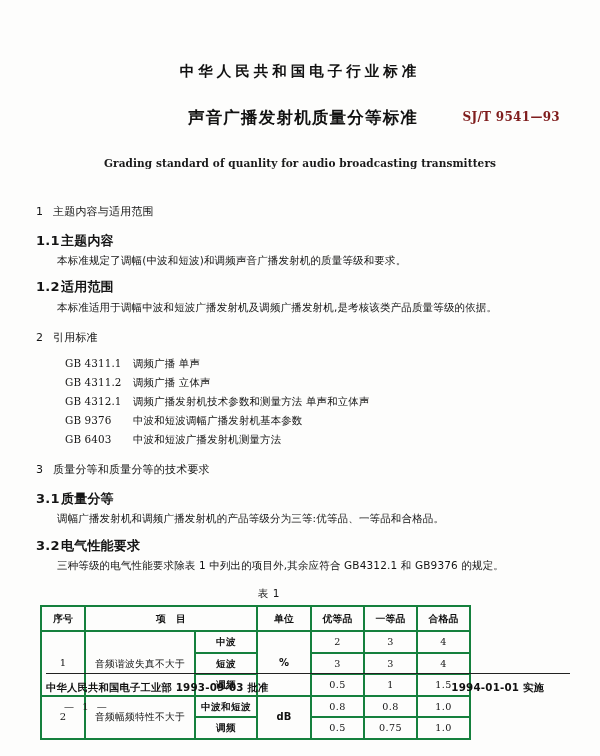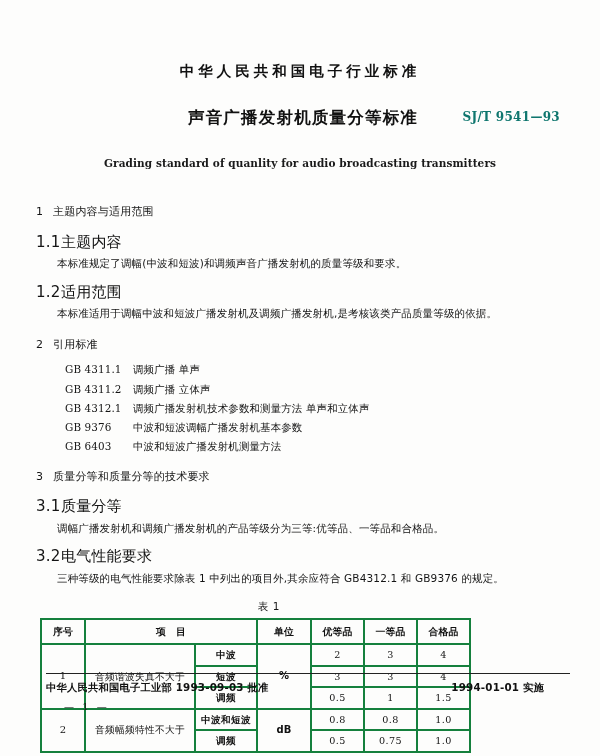--- a/index.html
+++ b/index.html
@@ -50,21 +50,21 @@
     padding-left: 6px;
   }
   .std-number {
     position: absolute;
     right: 40px;
     top: 3px;
     font-family: "DejaVu Serif", "Liberation Serif", serif;
     font-size: 12px;
     font-weight: bold;
     letter-spacing: 0.3px;
-    color: #0f766e;
+    color: #7f1d1d;
   }
   .doc-subtitle-en {
     margin-top: 24px;
     font-family: "DejaVu Serif", "Liberation Serif", serif;
     font-size: 10.5px;
     font-weight: bold;
     letter-spacing: 0.1px;
     color: #1a1a1a;
   }
 
@@ -77,22 +77,22 @@
     color: #141414;
   }
   .sec-h1 {
     font-size: 11px;
     font-weight: normal;
     margin: 13px 0 9px 0;
     letter-spacing: 0.2px;
   }
   .sec-h1 .num { display: inline-block; min-width: 17px; }
   .sec-h2 {
-    font-size: 15px;
-    font-weight: normal;
+    font-size: 13px;
+    font-weight: bold;
     margin: 7px 0 1px 0;
     letter-spacing: 0.2px;
   }
   .sec-h2 .num { display: inline-block; min-width: 25px; }
   .para {
     margin: 0 0 1px 0;
     text-indent: 21px;
     font-size: 10.5px;
     letter-spacing: 0.15px;
     line-height: 1.68;

